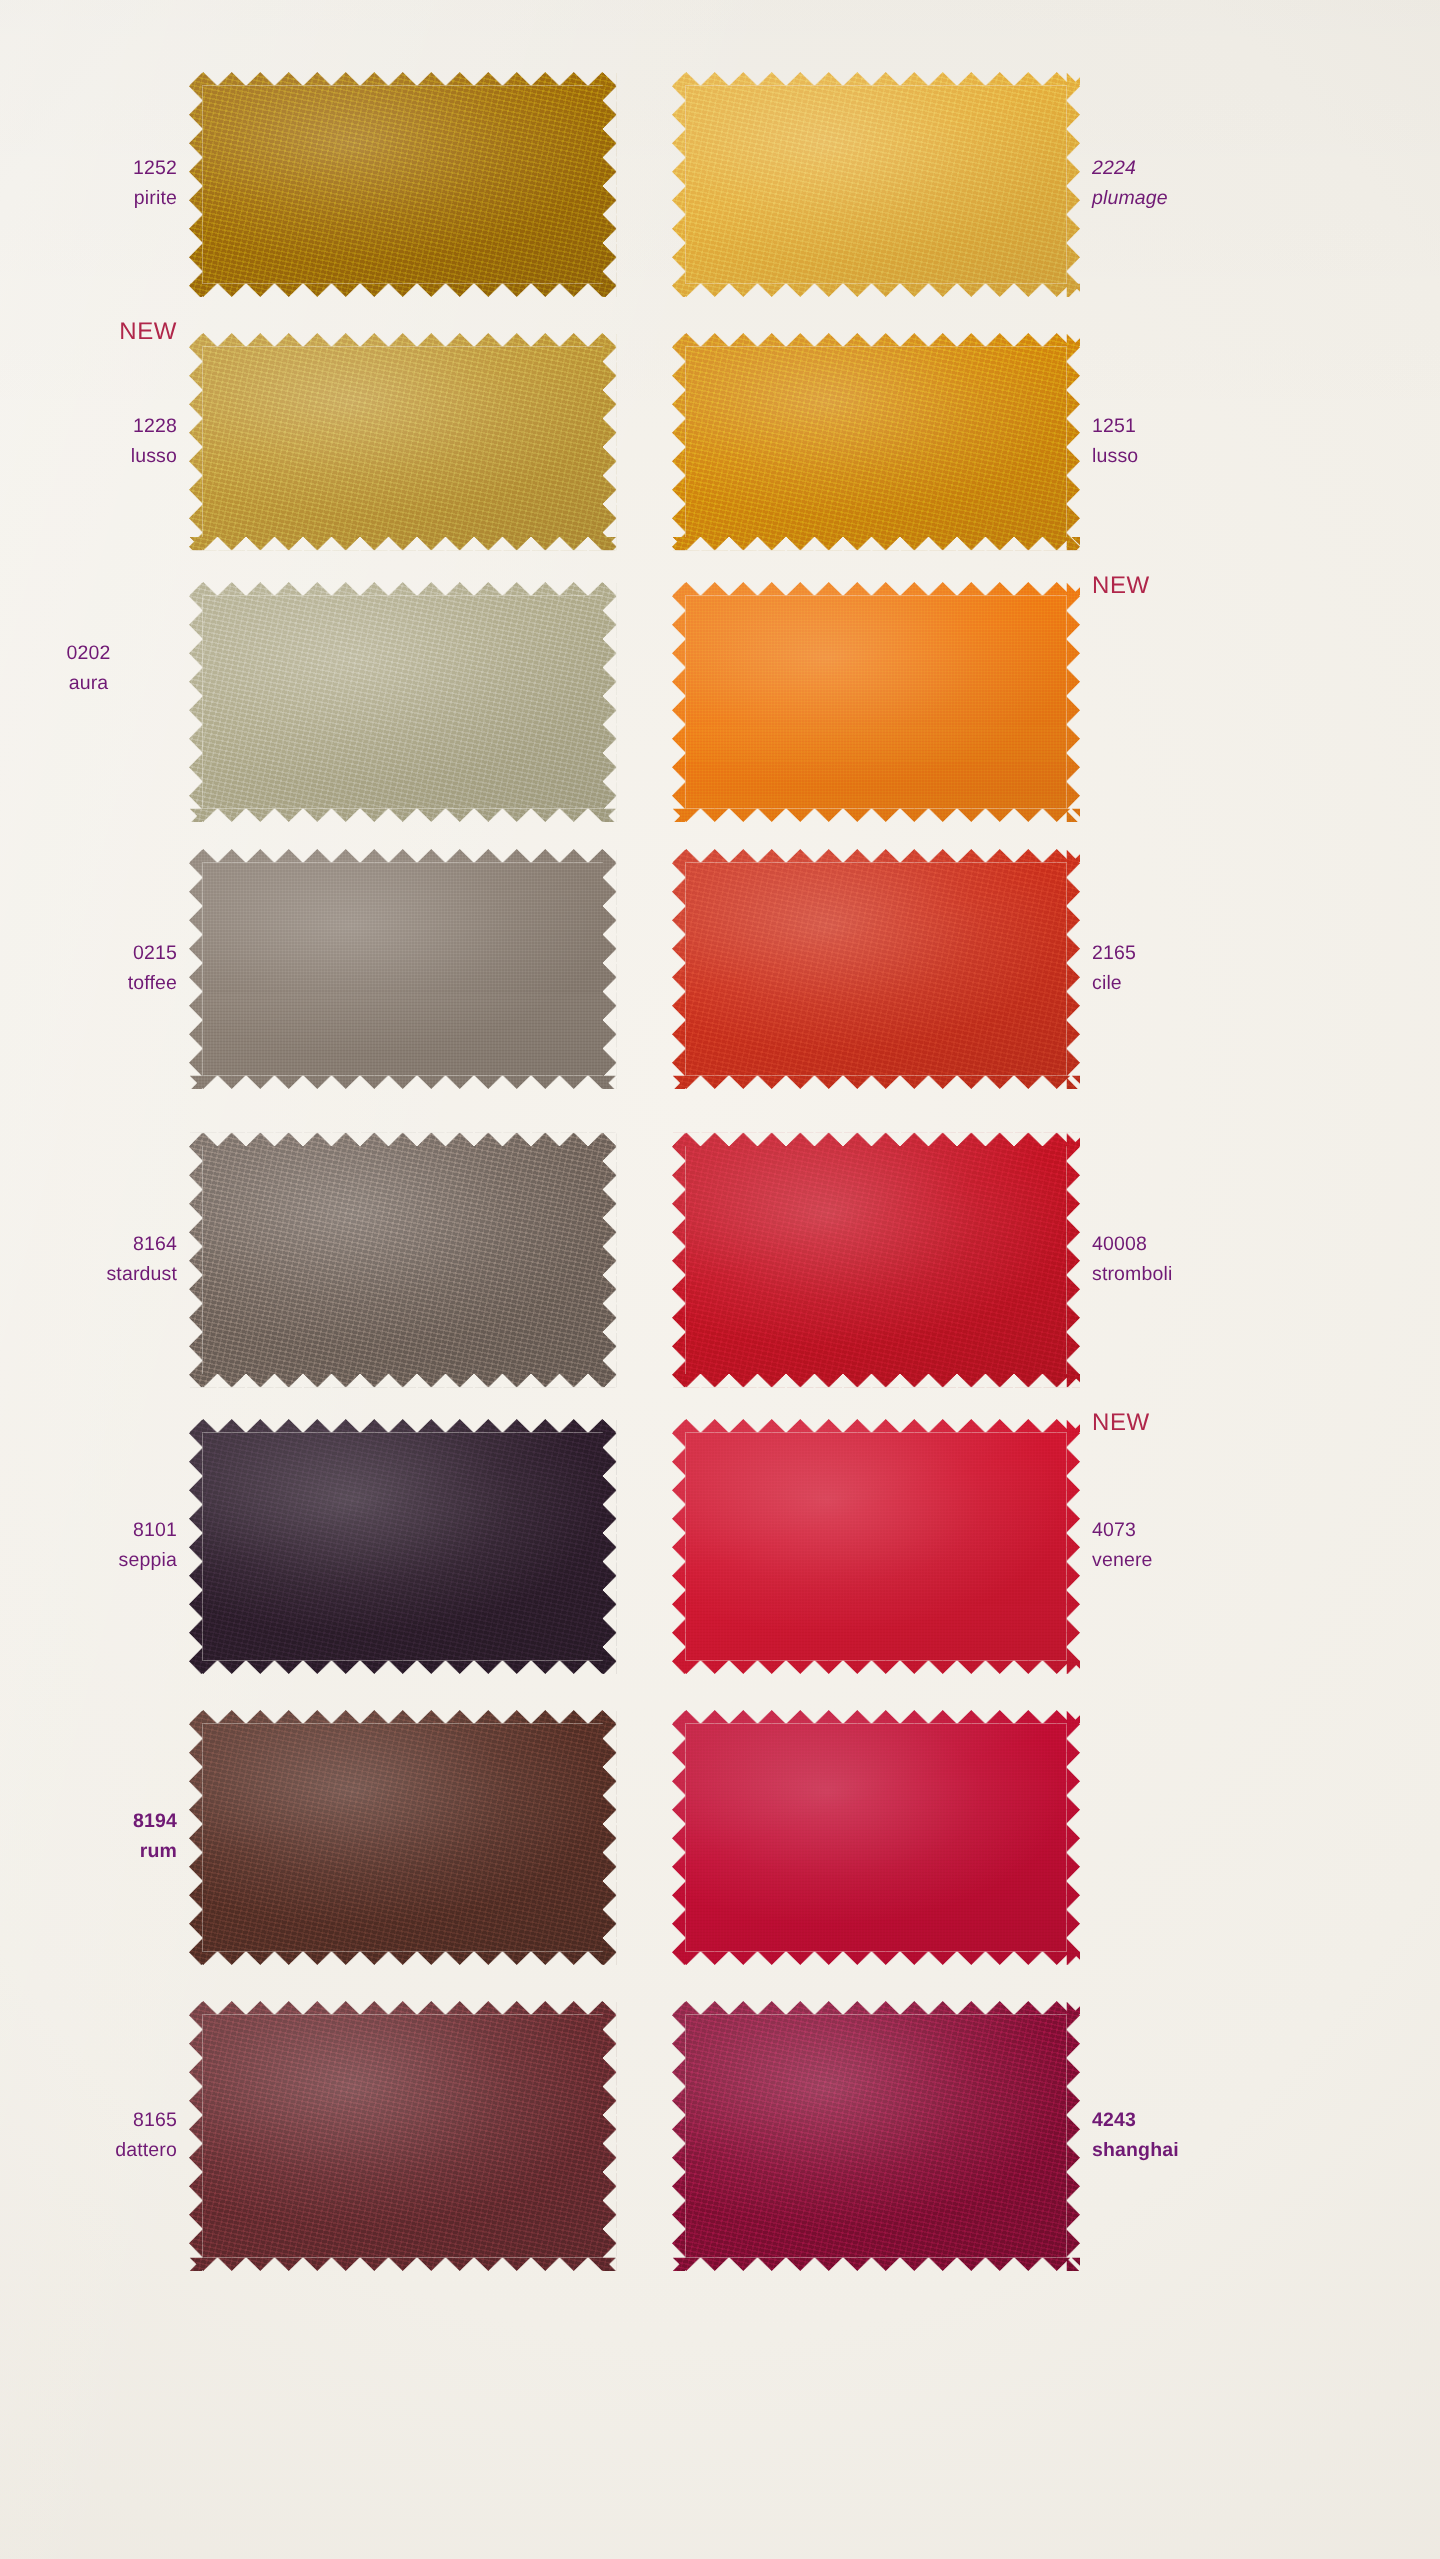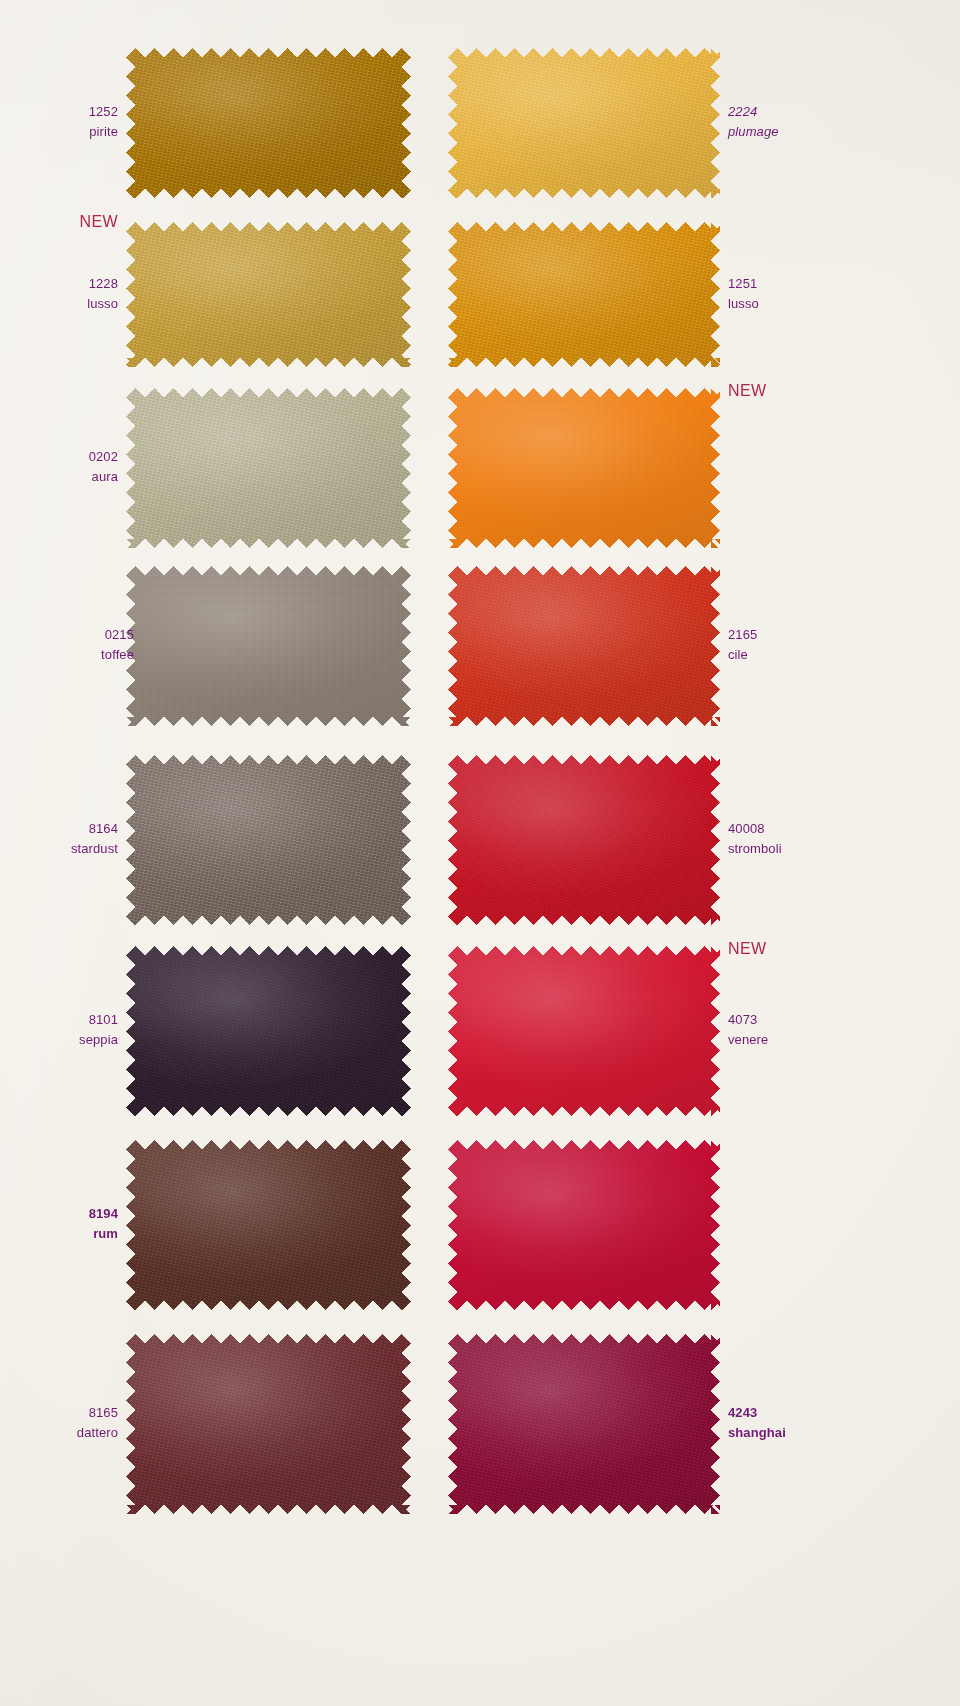--- a/index.html
+++ b/index.html
@@ -150,31 +150,31 @@
       <div class="swatch nap" style="background: rgb(215, 146, 16);"></div>
     </div>
     <div class="label right" style="top: 273.5px; left: 728px; width: 232px;">
       <span class="code">1251</span>
       <span class="name">lusso</span>
     </div>
     <div class="newbadge right" style="top: 349px; left: 728px; width: 232px;">NEW</div>
     <div class="swatch-wrap" style="left: 126px; top: 388px; width: 285px; height: 160px;">
       <div class="swatch nap" style="background: rgb(184, 179, 151);"></div>
     </div>
-    <div class="label left" style="top: 447px; left: 0px; width: 118px;">
+    <div class="label left" style="top: 425px; left: 0px; width: 118px; text-align: center;">
       <span class="code">0202</span>
       <span class="name">aura</span>
     </div>
     <div class="swatch-wrap" style="left: 448px; top: 388px; width: 272px; height: 160px;">
       <div class="swatch smooth" style="background: rgb(239, 126, 21);"></div>
     </div>
     <div class="swatch-wrap" style="left: 126px; top: 566px; width: 285px; height: 160px;">
       <div class="swatch smooth" style="background: rgb(141, 129, 118);"></div>
     </div>
-    <div class="label left" style="top: 625px; left: 16px; width: 118px;">
+    <div class="label left" style="top: 625px; left: 0px; width: 118px;">
       <span class="code">0215</span>
       <span class="name">toffee</span>
     </div>
     <div class="swatch-wrap" style="left: 448px; top: 566px; width: 272px; height: 160px;">
       <div class="swatch nap" style="background: rgb(207, 53, 32);"></div>
     </div>
     <div class="label right" style="top: 625px; left: 728px; width: 232px;">
       <span class="code">2165</span>
       <span class="name">cile</span>
     </div>

